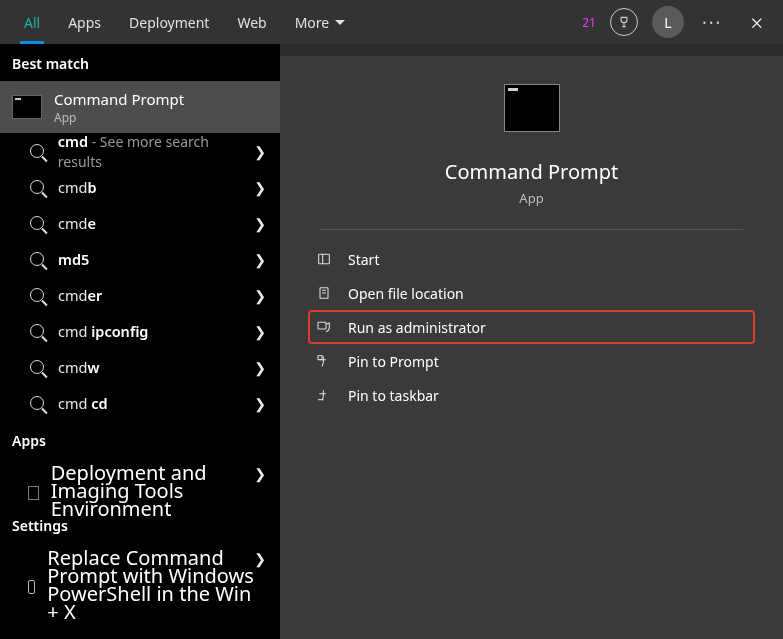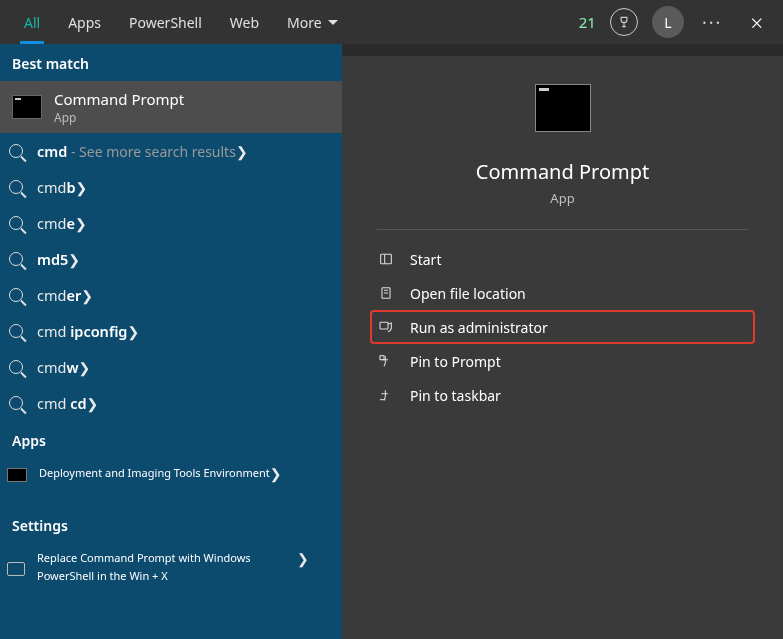--- a/index.html
+++ b/index.html
@@ -12,62 +12,62 @@
               background:#333; }
     .tabs   { display:flex; align-items:center; height:100%; gap:0; }
     .tab    { height:44px; display:flex; align-items:center; padding:0 14px;
               font-size:14px; color:#e0e0e0; cursor:pointer; position:relative; }
     .tab.active { color:#14b8a6; }
     .tab.active::after { content:""; position:absolute; left:10px; right:10px;
                          bottom:0; height:3px; background:#0b8fe0; }
     .more-caret { border:5px solid transparent; border-top-color:#e0e0e0;
                   margin-left:6px; transform:translateY(3px); display:inline-block; }
     .top-right { display:flex; align-items:center; gap:14px; }
-    .points    { font-size:15px; color:#86efac;text-align:right; }
+    .points    { font-size:12px; color:#d946ef;text-align:right; }
     .trophy    { width:28px; height:28px; border:1.5px solid #ccc;
                  border-radius:50%; display:flex; align-items:center;
                  justify-content:center; font-size:14px; }
     .avatar    { width:32px; height:32px; border-radius:50%; background:#5a5a5a;
                  display:flex; align-items:center; justify-content:center;
                  font-size:14px; }
     .dots      { font-size:18px; letter-spacing:2px; color:#ccc; padding:0 4px;
                  cursor:pointer; }
     .close-x   { font-size:22px; font-weight:300; padding:0 10px; cursor:pointer; }
 
     
     .body  { display:flex; height:calc(100% - 44px); }
-    .left  { width:342px; background:#0c4a6e; overflow:hidden; }
+    .left  { width:280px; background:#000000; overflow:hidden; }
     .right { flex:1; background:#3a3a3a; margin:12px 0 0 0;
              display:flex; flex-direction:column; align-items:center; }
 
     .group-header { font-size:14px; font-weight:600; padding:10px 12px 8px; }
     .left-pad { padding-left:12px; }
 
     .best { display:flex; align-items:center; gap:12px; height:52px;
             padding:0 12px; background:#4d4d4d; cursor:pointer; }
     .best-icon { width:30px; height:24px; background:#000;
                  border:1px solid #666; position:relative; }
     .best-icon::after { content:""; position:absolute; left:2px; top:2px;
                         width:6px; height:2px; background:#ccc; }
     .best-text .title { font-size:15px; }
     .best-text .sub   { font-size:12px; color:#bdbdbd; }
 
-    .row { display:flex; align-items:center; 
-           height:36px; padding:0 14px 0 7px; cursor:pointer; }
+    .row { display:flex; align-items:center; justify-content:space-between;
+           height:36px; padding:0 14px 0 28px; cursor:pointer; }
     .row-left { display:flex; align-items:center; gap:12px; }
     .row-left .icon { width:18px; display:flex; justify-content:center; }
     .row-label { font-size:14.5px; color:#eaeaea; }
     .row-label b, .row-label strong { color:#fff; font-weight:600; }
     .row-hint  { font-size:14px; color:#9a9a9a; }
     .chev { color:#eaeaea; font-size:14px; }
 
     .app-row  { align-items:flex-start; height:48px; padding-top:6px; }
     .app-icon { width:20px; height:14px; background:#000; border:1px solid #777;
                 margin-top:4px; }
-    .app-text { font-size:11px; line-height:18px; max-width:260px; }
+    .app-text { font-size:20px; line-height:18px; max-width:260px; }
     .set-icon { width:18px; height:14px; border:1.5px solid #bbb;
                 border-radius:2px; margin-top:4px; }
 
     
     .magnifier { width:14px; height:14px; border:1.8px solid #ddd;
                  border-radius:50%; position:relative; }
     .magnifier::after { content:""; position:absolute; width:7px; height:1.8px;
                         background:#ddd; transform:rotate(45deg);
                         bottom:-3px; right:-5px; }
 
@@ -90,21 +90,21 @@
 
     svg { display:block; }
   </style>
 </head>
 <body>
 
 <div class="topbar">
   <div class="tabs">
     <div class="tab active">All</div>
     <div class="tab">Apps</div>
-    <div class="tab">PowerShell</div>
+    <div class="tab">Deployment</div>
     <div class="tab">Web</div>
     <div class="tab">
       <span>More</span>
       <span class="more-caret"></span>
     </div>
   </div>
   <div class="top-right">
     <span class="points">21</span>
     <div class="trophy">
       <svg width="14" height="14" viewBox="0 0 24 24" fill="none" stroke="#ccc" stroke-width="2">

